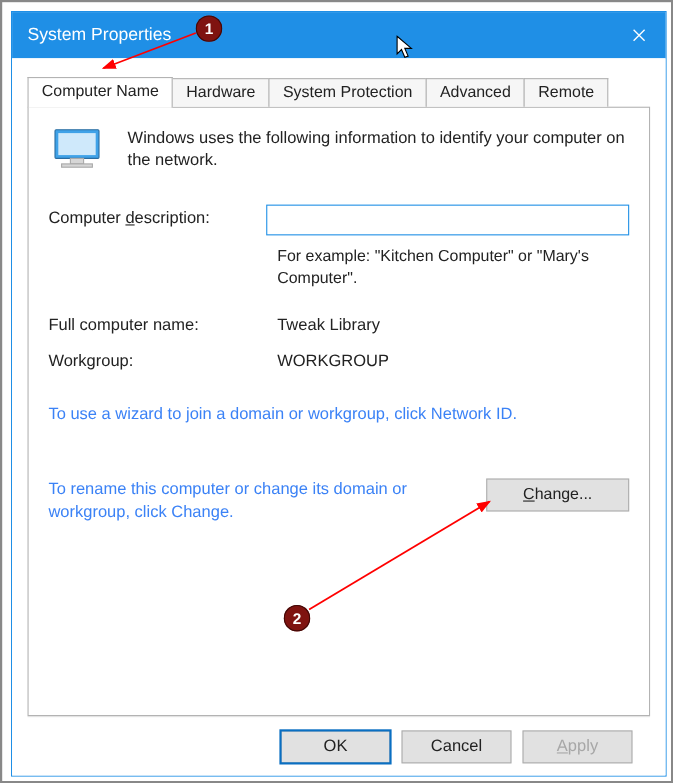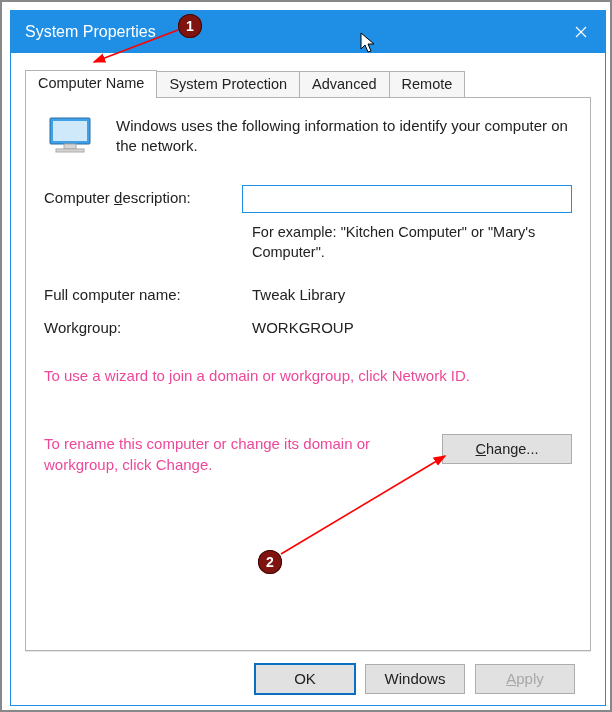--- a/index.html
+++ b/index.html
@@ -122,21 +122,21 @@
   }
   .section {
     display: flex;
     align-items: flex-start;
     margin-top: 22px;
   }
   .section-text {
     flex: 1;
     font-size: 15px;
     line-height: 1.35;
-    color: #ec4899;
+    color: #3b82f6;
     padding-right: 14px;
   }
   .win-btn {
     min-width: 130px;
     height: 30px;
     background: #e1e1e1;
     border: 1px solid #adadad;
     font-size: 14.5px;
     font-family: inherit;
     color: #222;
@@ -199,20 +199,21 @@
           <line x1="1" y1="1" x2="11" y2="11" stroke="#fff" stroke-width="1.2"></line>
           <line x1="11" y1="1" x2="1" y2="11" stroke="#fff" stroke-width="1.2"></line>
         </svg>
       </div>
     </div>
 
     <div class="client">
 
       <div class="tabstrip">
         <div class="tab active"><span>Computer Name</span></div>
+        <div class="tab"><span>Hardware</span></div>
         <div class="tab"><span>System Protection</span></div>
         <div class="tab"><span>Advanced</span></div>
         <div class="tab"><span>Remote</span></div>
       </div>
 
       <div class="tabpanel">
 
         <div class="intro-row">
           <div class="mon-icon">
             <svg width="54" height="44" viewBox="0 0 54 44">
@@ -253,21 +254,21 @@
           <div class="section-text">To rename this computer or change its domain or workgroup, click Change.</div>
           <button class="win-btn">
             <span class="access-u">C</span><span>hange...</span>
           </button>
         </div>
 
       </div>
 
       <div class="buttonbar">
         <button class="btn-std btn-default">OK</button>
-        <button class="btn-std">Windows</button>
+        <button class="btn-std">Cancel</button>
         <button class="btn-std btn-disabled">
           <span class="access-u">A</span><span>pply</span>
         </button>
       </div>
 
     </div>
   </div>
 
   <div class="badge" style="left:176px; top:12px;">1</div>
   <div class="badge" style="left:256px; top:548px;">2</div>

